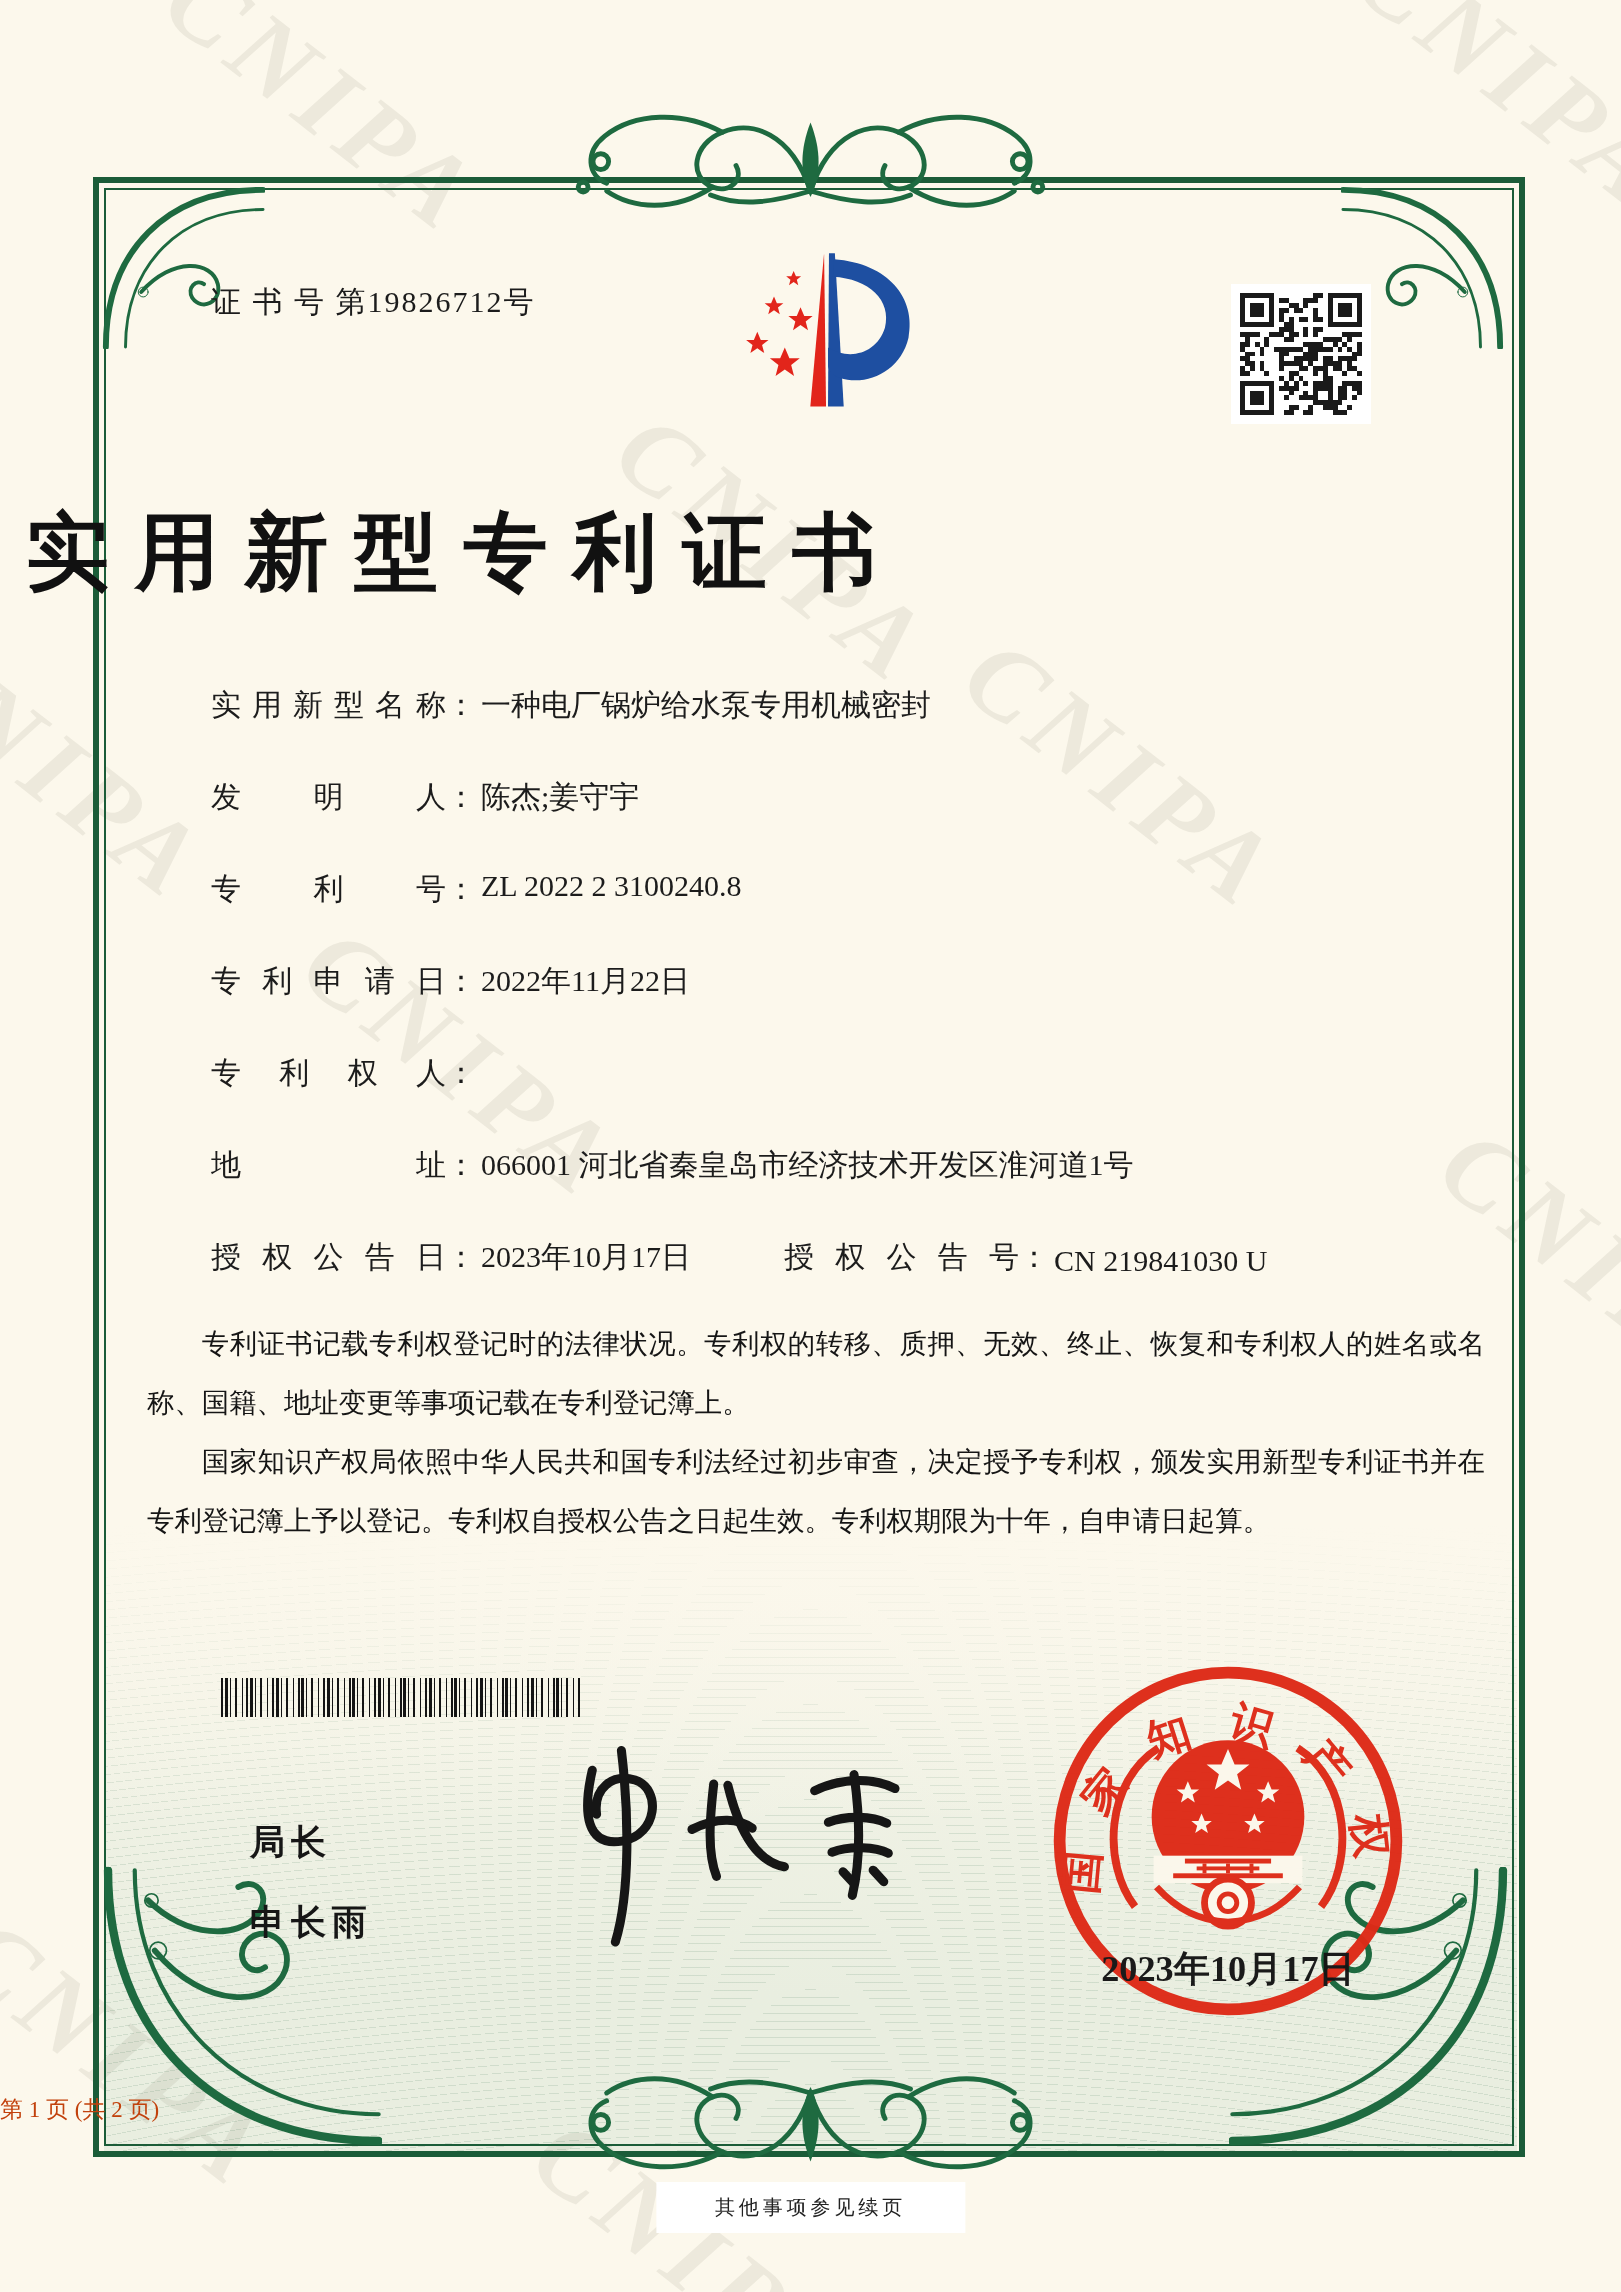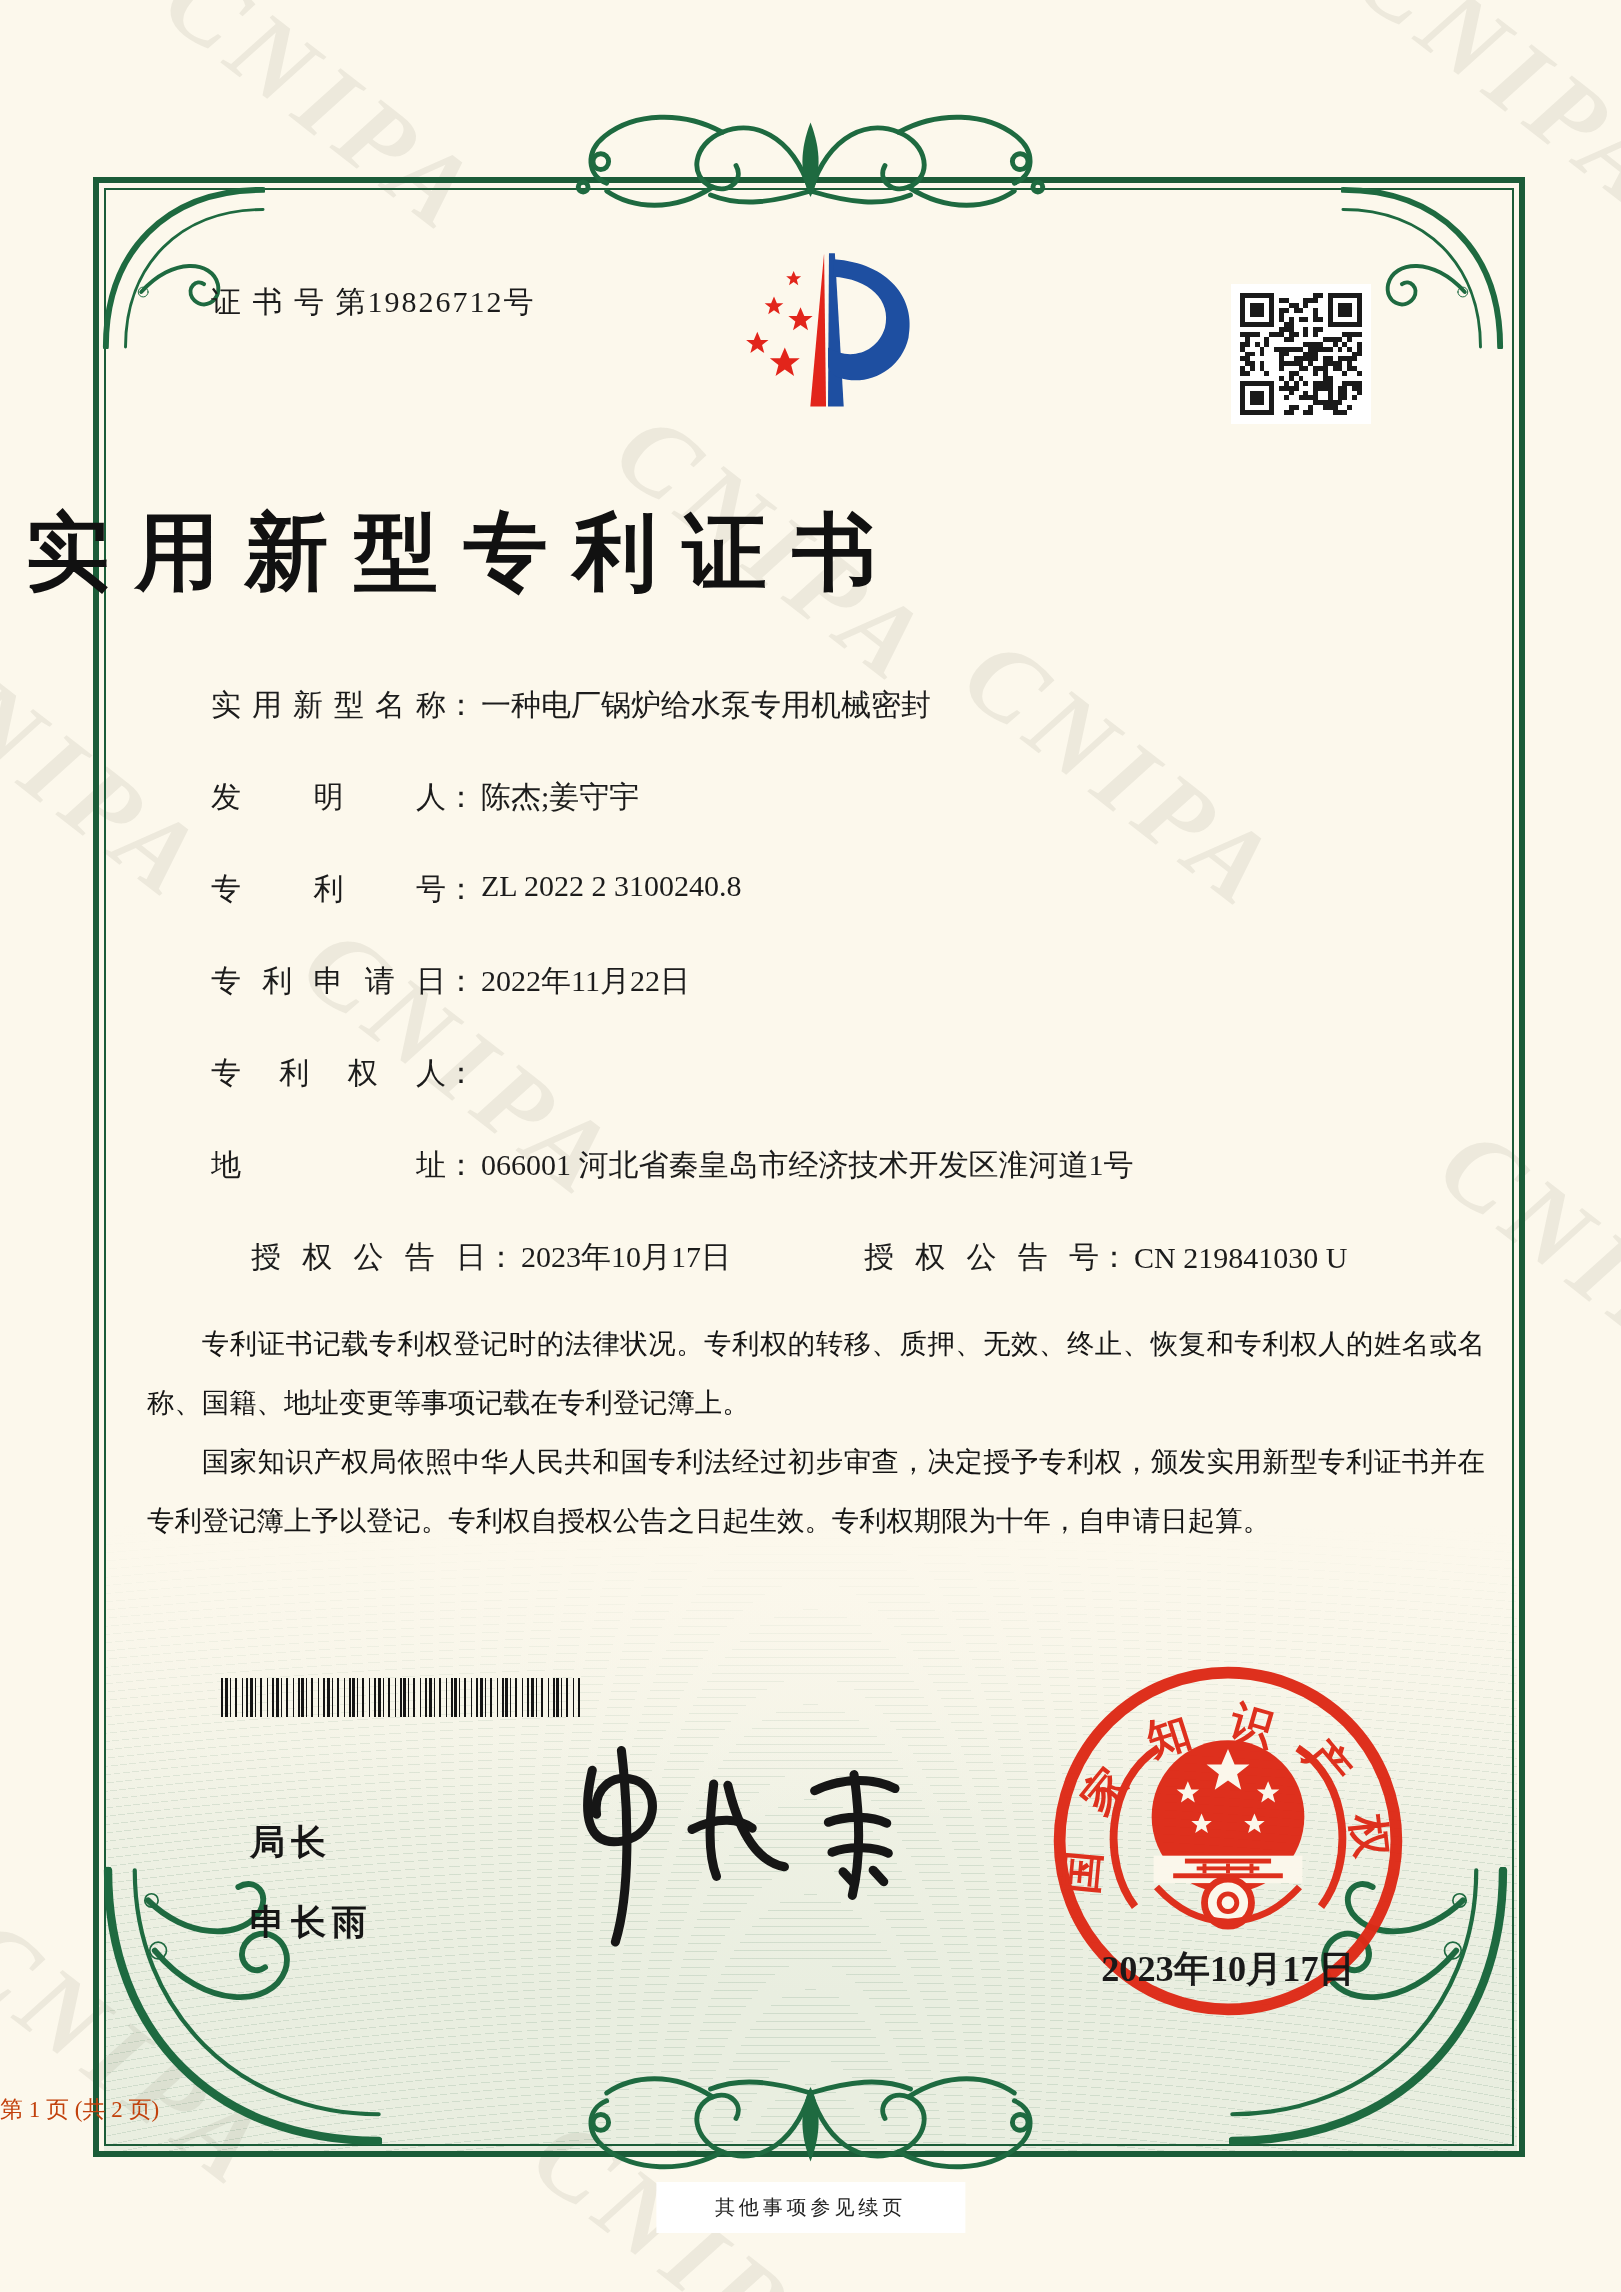--- a/index.html
+++ b/index.html
@@ -24,21 +24,21 @@
   .cert-no{position:absolute;left:211px;top:282px;z-index:5;font-size:30px;letter-spacing:2px;}
   .logo{position:absolute;left:720px;top:247px;width:216px;height:201px;z-index:5;}
   .qr{position:absolute;left:1231px;top:284px;width:122px;height:122px;background:#fff;
       padding:8.8px;z-index:5;}
   .qr svg{width:122px;height:122px;display:block;}
   .title{position:absolute;left:0;top:496px;width:100%;text-align:left;z-index:5;margin:0;
       font-size:84px;font-weight:700;letter-spacing:25.5px;text-indent:25.5px;color:#111;}
   
   .fields{position:absolute;left:211px;top:685px;width:1235px;z-index:5;font-size:30px;}
   .field-row{height:92px;display:flex;align-items:flex-start;}
-  .fpair{display:flex;align-items:center;margin-left:40px;}
+  .fpair{display:flex;align-items:flex-end;}
   .fpair.first{width:573px;flex:none;}
   .flabel{display:inline-block;width:235px;text-align:justify;text-align-last:justify;flex:none;}
   .fcolon{display:inline-block;width:35px;flex:none;}
   .fvalue{white-space:nowrap;}
   
   .body-text{position:absolute;left:147px;top:1315px;width:1338px;z-index:5;
       font-size:27.4px;line-height:59px;text-align:justify;color:#151515;}
   .body-text p{margin:0;text-indent:2em;}
   
   .barcode{position:absolute;left:221px;top:1678px;width:361px;height:39px;z-index:5;

